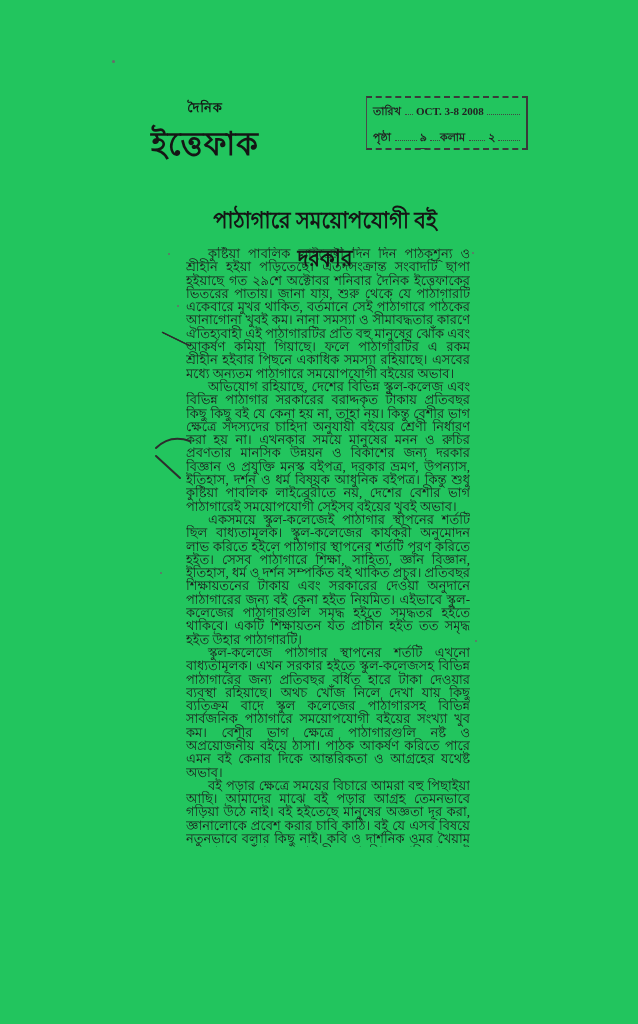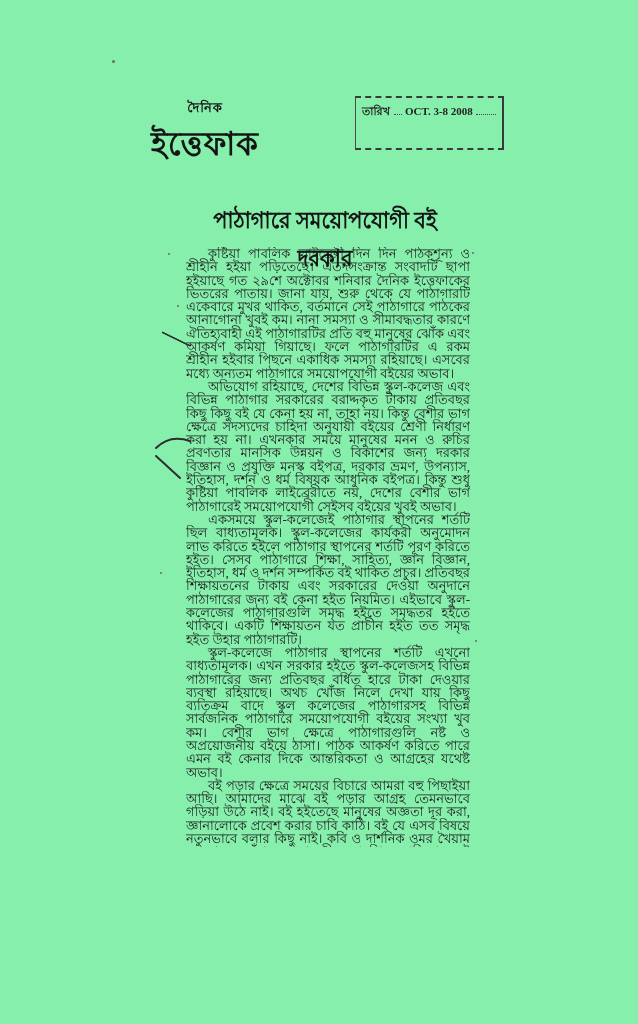--- a/index.html
+++ b/index.html
@@ -1,20 +1,20 @@
 <!DOCTYPE html>
 <html><head>
 <meta charset="utf-8">
 <style>
   html, body { margin: 0; padding: 0; background: #ffffff; }
   .page {
     position: relative;
     width: 638px;
     height: 1024px;
-    background: #86efac;
+    background: #22c55e;
     overflow: hidden;
     font-family: "Liberation Serif", "DejaVu Serif", serif;
     color: #151515;
   }
 
   
   .masthead {
     position: absolute;
     left: 140px;
     top: 98px;
@@ -32,23 +32,23 @@
     font-size: 31px;
     font-weight: bold;
     letter-spacing: 1px;
     margin-top: 1px;
     transform: scaleY(1.05);
   }
 
   
   .stamp {
     position: absolute;
-    left: 355px;
+    left: 366px;
     top: 96px;
-    width: 149px;
+    width: 162px;
     height: 54px;
     border-top: 2px dashed #3a3a3a;
     border-bottom: 2px dashed #3a3a3a;
     border-left: 1px solid #4a4a4a;
     border-right: 2px solid #3a3a3a;
     padding: 5px 6px 4px 6px;
     box-sizing: border-box;
     font-size: 11px;
     color: #222;
     white-space: nowrap;
@@ -126,20 +126,30 @@
     <span class="masthead-title">ইত্তেফাক</span>
   </div>
 
   <div class="stamp">
     <div class="stamp-row">
       <span class="stamp-label">তারিখ</span>
       <span class="stamp-dots" style="width:8px"></span>
       <span class="stamp-value">OCT. 3-8 2008</span>
       <span class="stamp-dots" style="flex:1"></span>
     </div>
+    <div class="stamp-row">
+      <span class="stamp-label">পৃষ্ঠা</span>
+      <span class="stamp-dots" style="width:22px"></span>
+      <span class="stamp-value underlined">৯</span>
+      <span class="stamp-dots" style="width:10px"></span>
+      <span class="stamp-label">কলাম</span>
+      <span class="stamp-dots" style="width:16px"></span>
+      <span class="stamp-value">২</span>
+      <span class="stamp-dots" style="flex:1"></span>
+    </div>
   </div>
 
   <div class="headline">পাঠাগারে সময়োপযোগী বই দরকার</div>
 
   <div class="article-body">
     <p>কুষ্টিয়া পাবলিক লাইব্রেরী দিন দিন পাঠকশূন্য ও শ্রীহীন হইয়া পড়িতেছে। এতদসংক্রান্ত সংবাদটি ছাপা হইয়াছে গত ২৯শে অক্টোবর শনিবার দৈনিক ইত্তেফাকের ভিতরের পাতায়। জানা যায়, শুরু থেকে যে পাঠাগারটি একেবারে মুখর থাকিত, বর্তমানে সেই পাঠাগারে পাঠকের আনাগোনা খুবই কম। নানা সমস্যা ও সীমাবদ্ধতার কারণে ঐতিহ্যবাহী এই পাঠাগারটির প্রতি বহু মানুষের ঝোঁক এবং আকর্ষণ কমিয়া গিয়াছে। ফলে পাঠাগারটির এ রকম শ্রীহীন হইবার পিছনে একাধিক সমস্যা রহিয়াছে। এসবের মধ্যে অন্যতম পাঠাগারে সময়োপযোগী বইয়ের অভাব।</p>
     <p>অভিযোগ রহিয়াছে, দেশের বিভিন্ন স্কুল-কলেজ এবং বিভিন্ন পাঠাগার সরকারের বরাদ্দকৃত টাকায় প্রতিবছর কিছু কিছু বই যে কেনা হয় না, তাহা নয়। কিন্তু বেশীর ভাগ ক্ষেত্রে সদস্যদের চাহিদা অনুযায়ী বইয়ের শ্রেণী নির্ধারণ করা হয় না। এখনকার সময়ে মানুষের মনন ও রুচির প্রবণতার মানসিক উন্নয়ন ও বিকাশের জন্য দরকার বিজ্ঞান ও প্রযুক্তি মনস্ক বইপত্র, দরকার ভ্রমণ, উপন্যাস, ইতিহাস, দর্শন ও ধর্ম বিষয়ক আধুনিক বইপত্র। কিন্তু শুধু কুষ্টিয়া পাবলিক লাইব্রেরীতে নয়, দেশের বেশীর ভাগ পাঠাগারেই সময়োপযোগী সেইসব বইয়ের খুবই অভাব।</p>
     <p>একসময়ে স্কুল-কলেজেই পাঠাগার স্থাপনের শর্তটি ছিল বাধ্যতামূলক। স্কুল-কলেজের কার্যকরী অনুমোদন লাভ করিতে হইলে পাঠাগার স্থাপনের শর্তটি পূরণ করিতে হইত। সেসব পাঠাগারে শিক্ষা, সাহিত্য, জ্ঞান বিজ্ঞান, ইতিহাস, ধর্ম ও দর্শন সম্পর্কিত বই থাকিত প্রচুর। প্রতিবছর শিক্ষায়তনের টাকায় এবং সরকারের দেওয়া অনুদানে পাঠাগারের জন্য বই কেনা হইত নিয়মিত। এইভাবে স্কুল-কলেজের পাঠাগারগুলি সমৃদ্ধ হইতে সমৃদ্ধতর হইতে থাকিবে। একটি শিক্ষায়তন যত প্রাচীন হইত তত সমৃদ্ধ হইত উহার পাঠাগারটি।</p>
     <p>স্কুল-কলেজে পাঠাগার স্থাপনের শর্তটি এখনো বাধ্যতামূলক। এখন সরকার হইতে স্কুল-কলেজসহ বিভিন্ন পাঠাগারের জন্য প্রতিবছর বর্ধিত হারে টাকা দেওয়ার ব্যবস্থা রহিয়াছে। অথচ খোঁজ নিলে দেখা যায় কিছু ব্যতিক্রম বাদে স্কুল কলেজের পাঠাগারসহ বিভিন্ন সার্বজনিক পাঠাগারে সময়োপযোগী বইয়ের সংখ্যা খুব কম। বেশীর ভাগ ক্ষেত্রে পাঠাগারগুলি নষ্ট ও অপ্রয়োজনীয় বইয়ে ঠাসা। পাঠক আকর্ষণ করিতে পারে এমন বই কেনার দিকে আন্তরিকতা ও আগ্রহের যথেষ্ট অভাব।</p>
     <p>বই পড়ার ক্ষেত্রে সময়ের বিচারে আমরা বহু পিছাইয়া আছি। আমাদের মাঝে বই পড়ার আগ্রহ তেমনভাবে গড়িয়া উঠে নাই। বই হইতেছে মানুষের অজ্ঞতা দূর করা, জ্ঞানালোকে প্রবেশ করার চাবি কাঠি। বই যে এসব বিষয়ে নতুনভাবে বলার কিছু নাই। কবি ও দার্শনিক ওমর খৈয়াম বেহেশতে তাঁহার প্রয়োজনীয় সামগ্রির তালিকায় বই রাখিয়াছেন। সৈয়দ মুজতবা আলী বলিয়াছেন, 'বই কিনিয়া কেহ দেউলিয়া হয় না'। আর চার্লস ল্যাম্ব বলিয়াছেন বই পড়িতে যিনি ভালবাসেন, তাঁহার শত্রু কম। তবে বই ও পাঠাগার সম্পর্কে প্রবাদতুল্য প্রমথ চৌধুরী যাহা বলিয়া গিয়াছেন তাহা আজকের মত এখনো পাঠাভ্যাস গড়িয়া না ওঠা দেশের জন্য খুবই মূল্যবান এবং প্রণিধানযোগ্য। প্রমথ চৌধুরীর মতে, সুশিক্ষিত ব্যক্তি মাত্র স্ব-শিক্ষিত এবং স্ব-শিক্ষার ক্ষেত্র হইতেছে পাঠাগার।</p>

